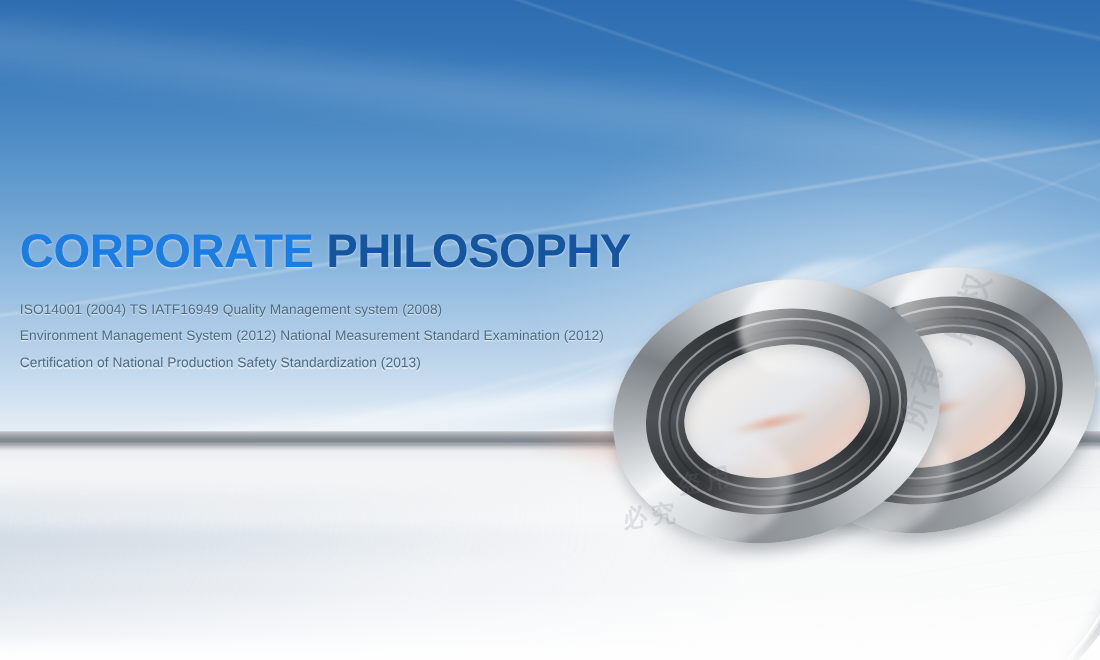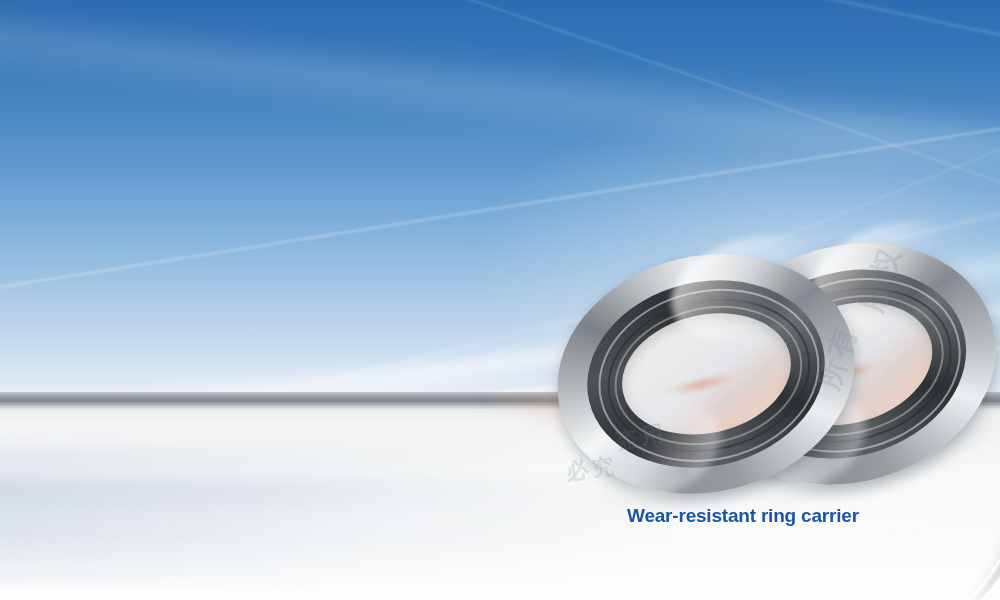--- a/index.html
+++ b/index.html
@@ -278,17 +278,22 @@
       <div class="spec2"></div>
     </div>
 
     <span class="wm wm1">版权</span>
     <span class="wm wm2">所有</span>
     <span class="wm wm3">盗用</span>
     <span class="wm wm4">必究</span>
   </div>
 
   <div class="copy">
-  </div>
-
-  <div class="caption">Wear-resistant ring carrier</div>
+    <h1 class="headline"><span class="w1">CORPORATE</span> <span class="w2">PHILOSOPHY</span></h1>
+    <div class="certs">
+      <p>ISO14001 (2004)  TS IATF16949 Quality Management system (2008)</p>
+      <p>Environment Management System (2012)    National Measurement Standard Examination (2012)</p>
+      <p>Certification of National Production Safety Standardization (2013)</p>
+    </div>
+  </div>
+
 
 </div>
 
 </body></html>

